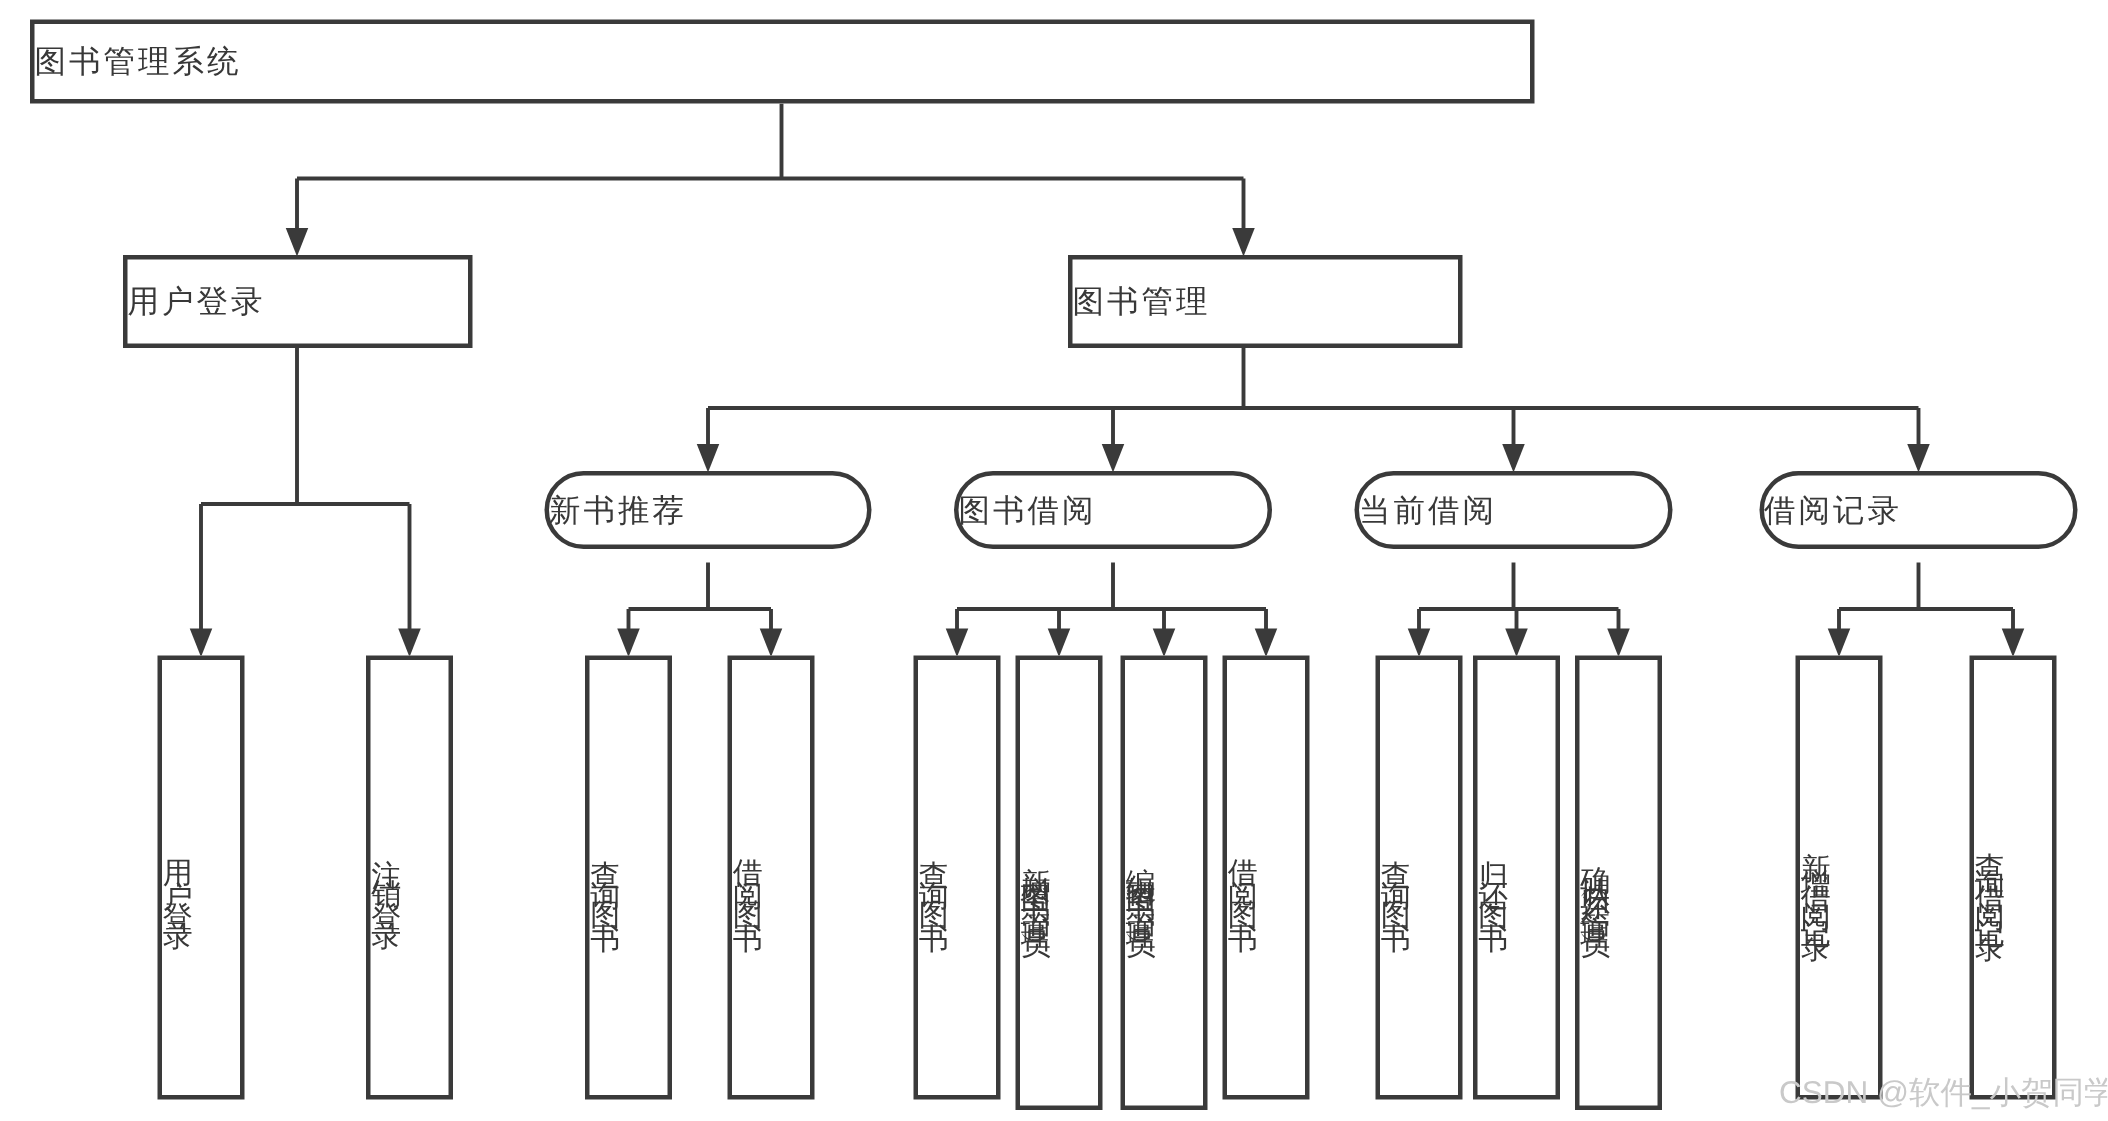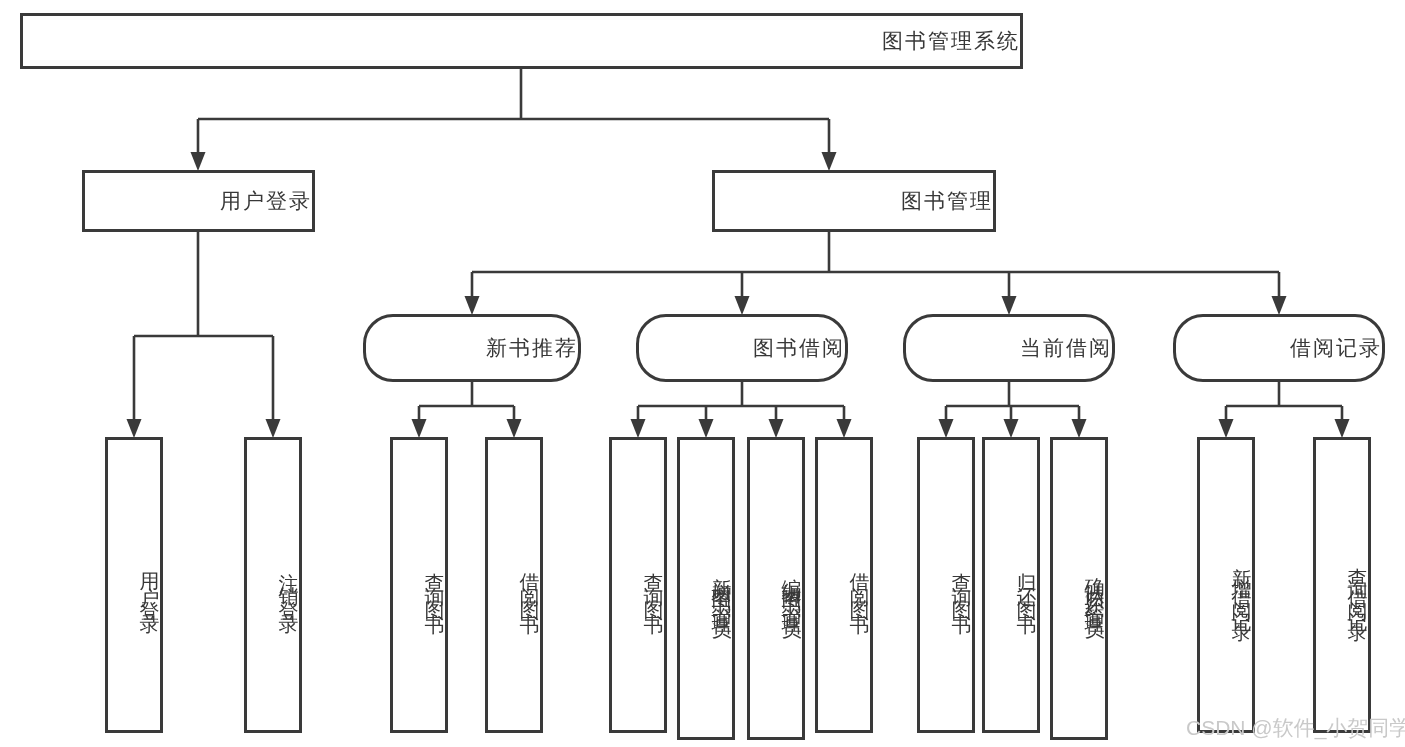--- a/index.html
+++ b/index.html
@@ -17,40 +17,40 @@
     width: 1405px; height: 747px;
     pointer-events: none;
   }
   .box {
     position: absolute;
     box-sizing: border-box;
     border: 3px solid var(--line, #3a3a3a);
     background: #ffffff;
     display: flex;
     align-items: center;
-    justify-content: flex-end;
+    justify-content: flex-start;
     color: var(--text, #383838);
   }
   .h-label { font-size: 21px; letter-spacing: 2px; white-space: nowrap; }
   .v-label {
     writing-mode: vertical-rl;
     text-orientation: mixed;
     line-height: 1;
     white-space: nowrap;
   }
   .s4  { font-size: 20px; letter-spacing: 14px; }
   .s6  { font-size: 20px; letter-spacing: 11px; }
   .s10 { font-size: 20px; letter-spacing: 6px; }
   
   .root-box   { left: 20px;  top: 13px;  width: 1003px; height: 56px; }
   
   .lv2-a { left: 82px;  top: 170px; width: 233px; height: 62px; }
-  .lv2-b { left: 712px; top: 170px; width: 284px; height: 62px; }
+  .lv2-b { left: 712px; top: 170px; width: 263px; height: 62px; }
   
-  .lv3 { top: 314px; height: 68px; border-radius: 30px; }
+  .lv3 { top: 314px; height: 52px; border-radius: 30px; }
   .lv3-a { left: 363px;  width: 218px; }
   .lv3-b { left: 636px;  width: 212px; }
   .lv3-c { left: 903px;  width: 212px; }
   .lv3-d { left: 1173px; width: 212px; }
   
   .leaf { top: 437px; width: 58px; height: 296px; }
   .leaf.tall { height: 303px; }
   .watermark {
     position: absolute;
     left: 1186px;

